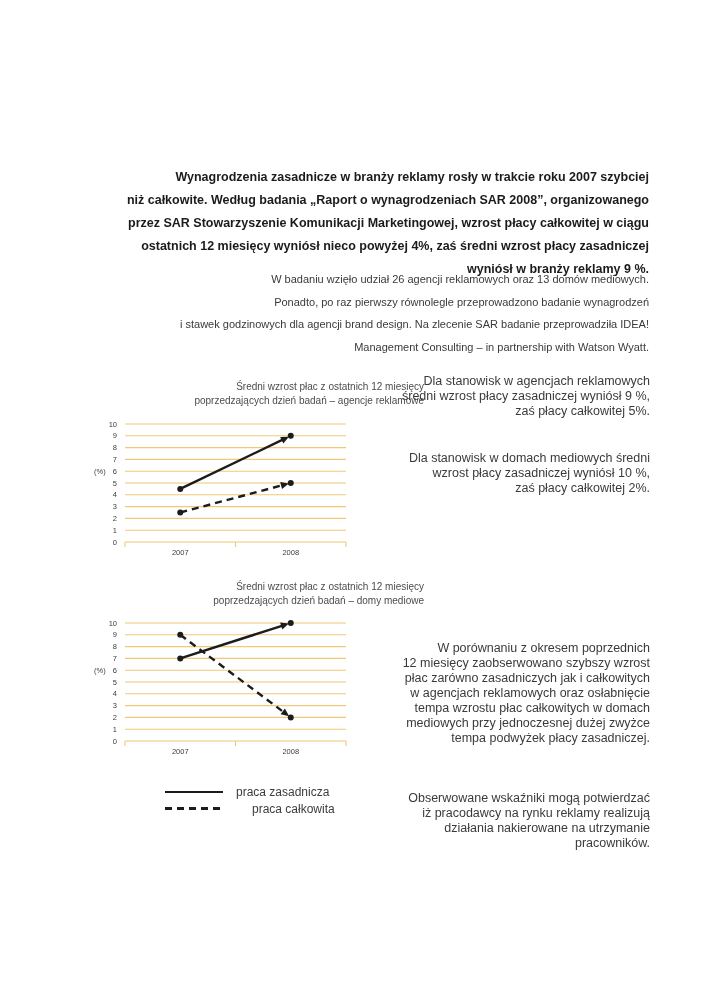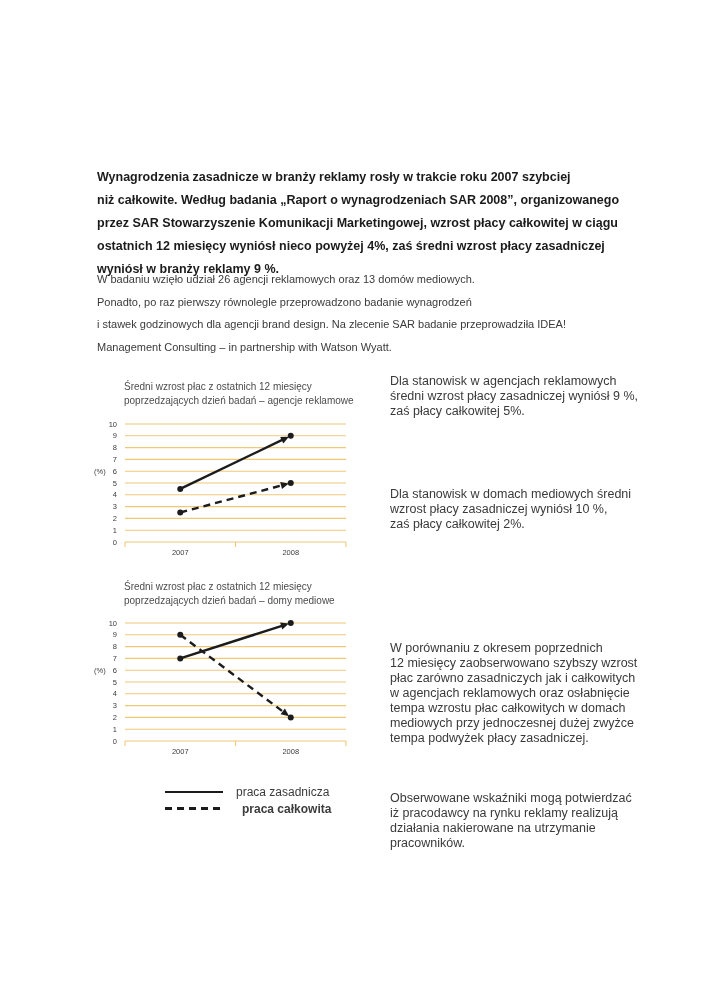--- a/index.html
+++ b/index.html
@@ -4,20 +4,21 @@
 <style>
   html, body { margin: 0; padding: 0; background: #e8e8e8; }
   .page {
     position: relative;
     width: 707px;
     height: 1000px;
     margin: 0 auto;
     background: #ffffff;
     font-family: "Liberation Sans", sans-serif;
     overflow: hidden;
+    text-align: right;
   }
   .abs { position: absolute; white-space: pre-line; }
   .intro {
     left: 97px; top: 153px; width: 552px;
     font-size: 12.5px; font-weight: bold;
     line-height: 23px; color: #1b1b1b;
   }
   .body-par {
     left: 97px; top: 257px; width: 552px;
     font-size: 11px; line-height: 22.5px; color: #3a3a3a;
@@ -33,33 +34,33 @@
   .c2 { top: 611px; }
   .chart text {
     font-family: "Liberation Sans", sans-serif;
     font-size: 7.5px; fill: #3c3c3c;
   }
   .note {
     left: 390px; width: 260px;
     font-size: 12.5px; line-height: 15px; color: #3a3a3a;
   }
   .n1a { top: 374px; }
-  .n1b { top: 451px; margin-top: 36px; }
+  .n1b { top: 451px; }
   .n2  { top: 641px; }
   .n3  { top: 791px; }
   .legend { position: absolute; left: 165px; top: 783px; }
   .legend-row { display: flex; align-items: center; height: 17px; }
   .legend-swatch { width: 58px; flex: 0 0 58px; }
   .legend-swatch.solid { border-top: 2.5px solid #1b1b1b; }
   .legend-swatch.dashed {
     height: 3px;
     background: repeating-linear-gradient(90deg, #1b1b1b 0 7px, transparent 7px 12px);
   }
   .legend-label { margin-left: 13px; font-size: 12px; color: #3c3c3c; }
-  .legend-row.r2 .legend-label { margin-left: 19px; font-weight: bold; }
+  .legend-row.r2 .legend-label { margin-left: 29px; }
   .footer {
     position: absolute; right: 62px; top: 936px;
     font-size: 8px; letter-spacing: 2.2px; color: #9b9b9b;
     white-space: nowrap;
   }
   .footer .pagenum { margin-left: 5px; color: #8d8d8d; }
 </style>
 </head>
 <body>
 

